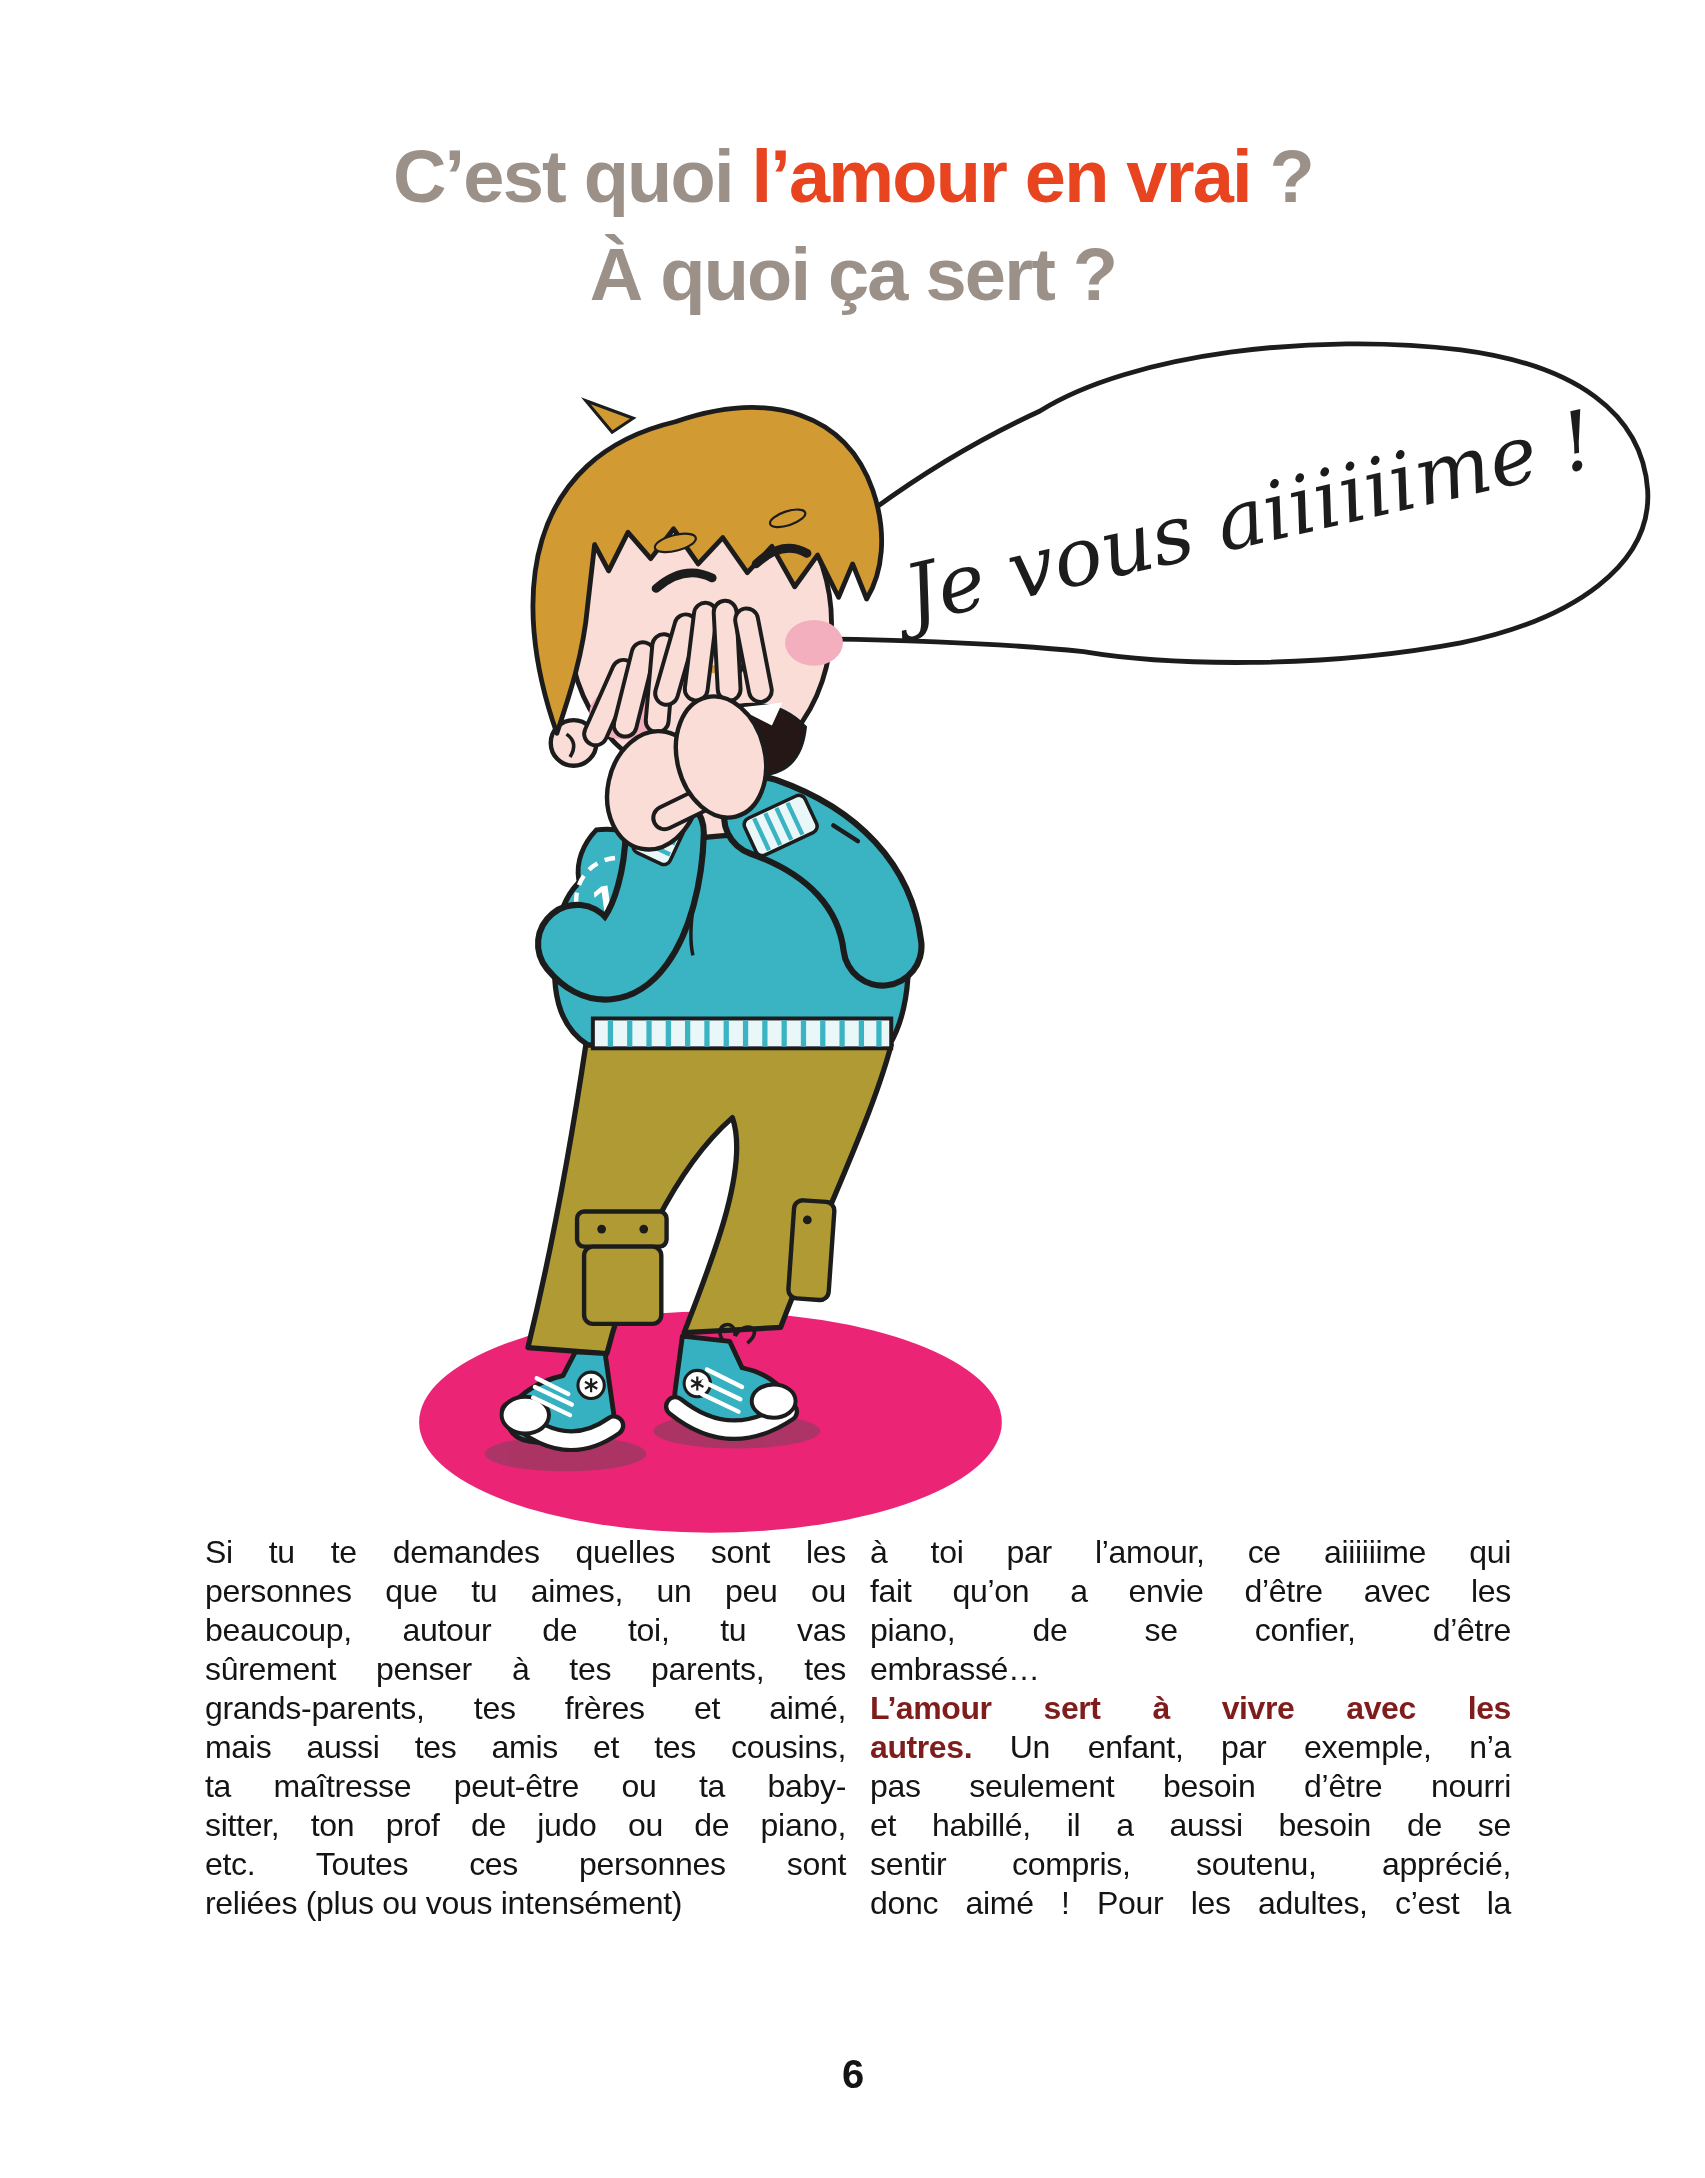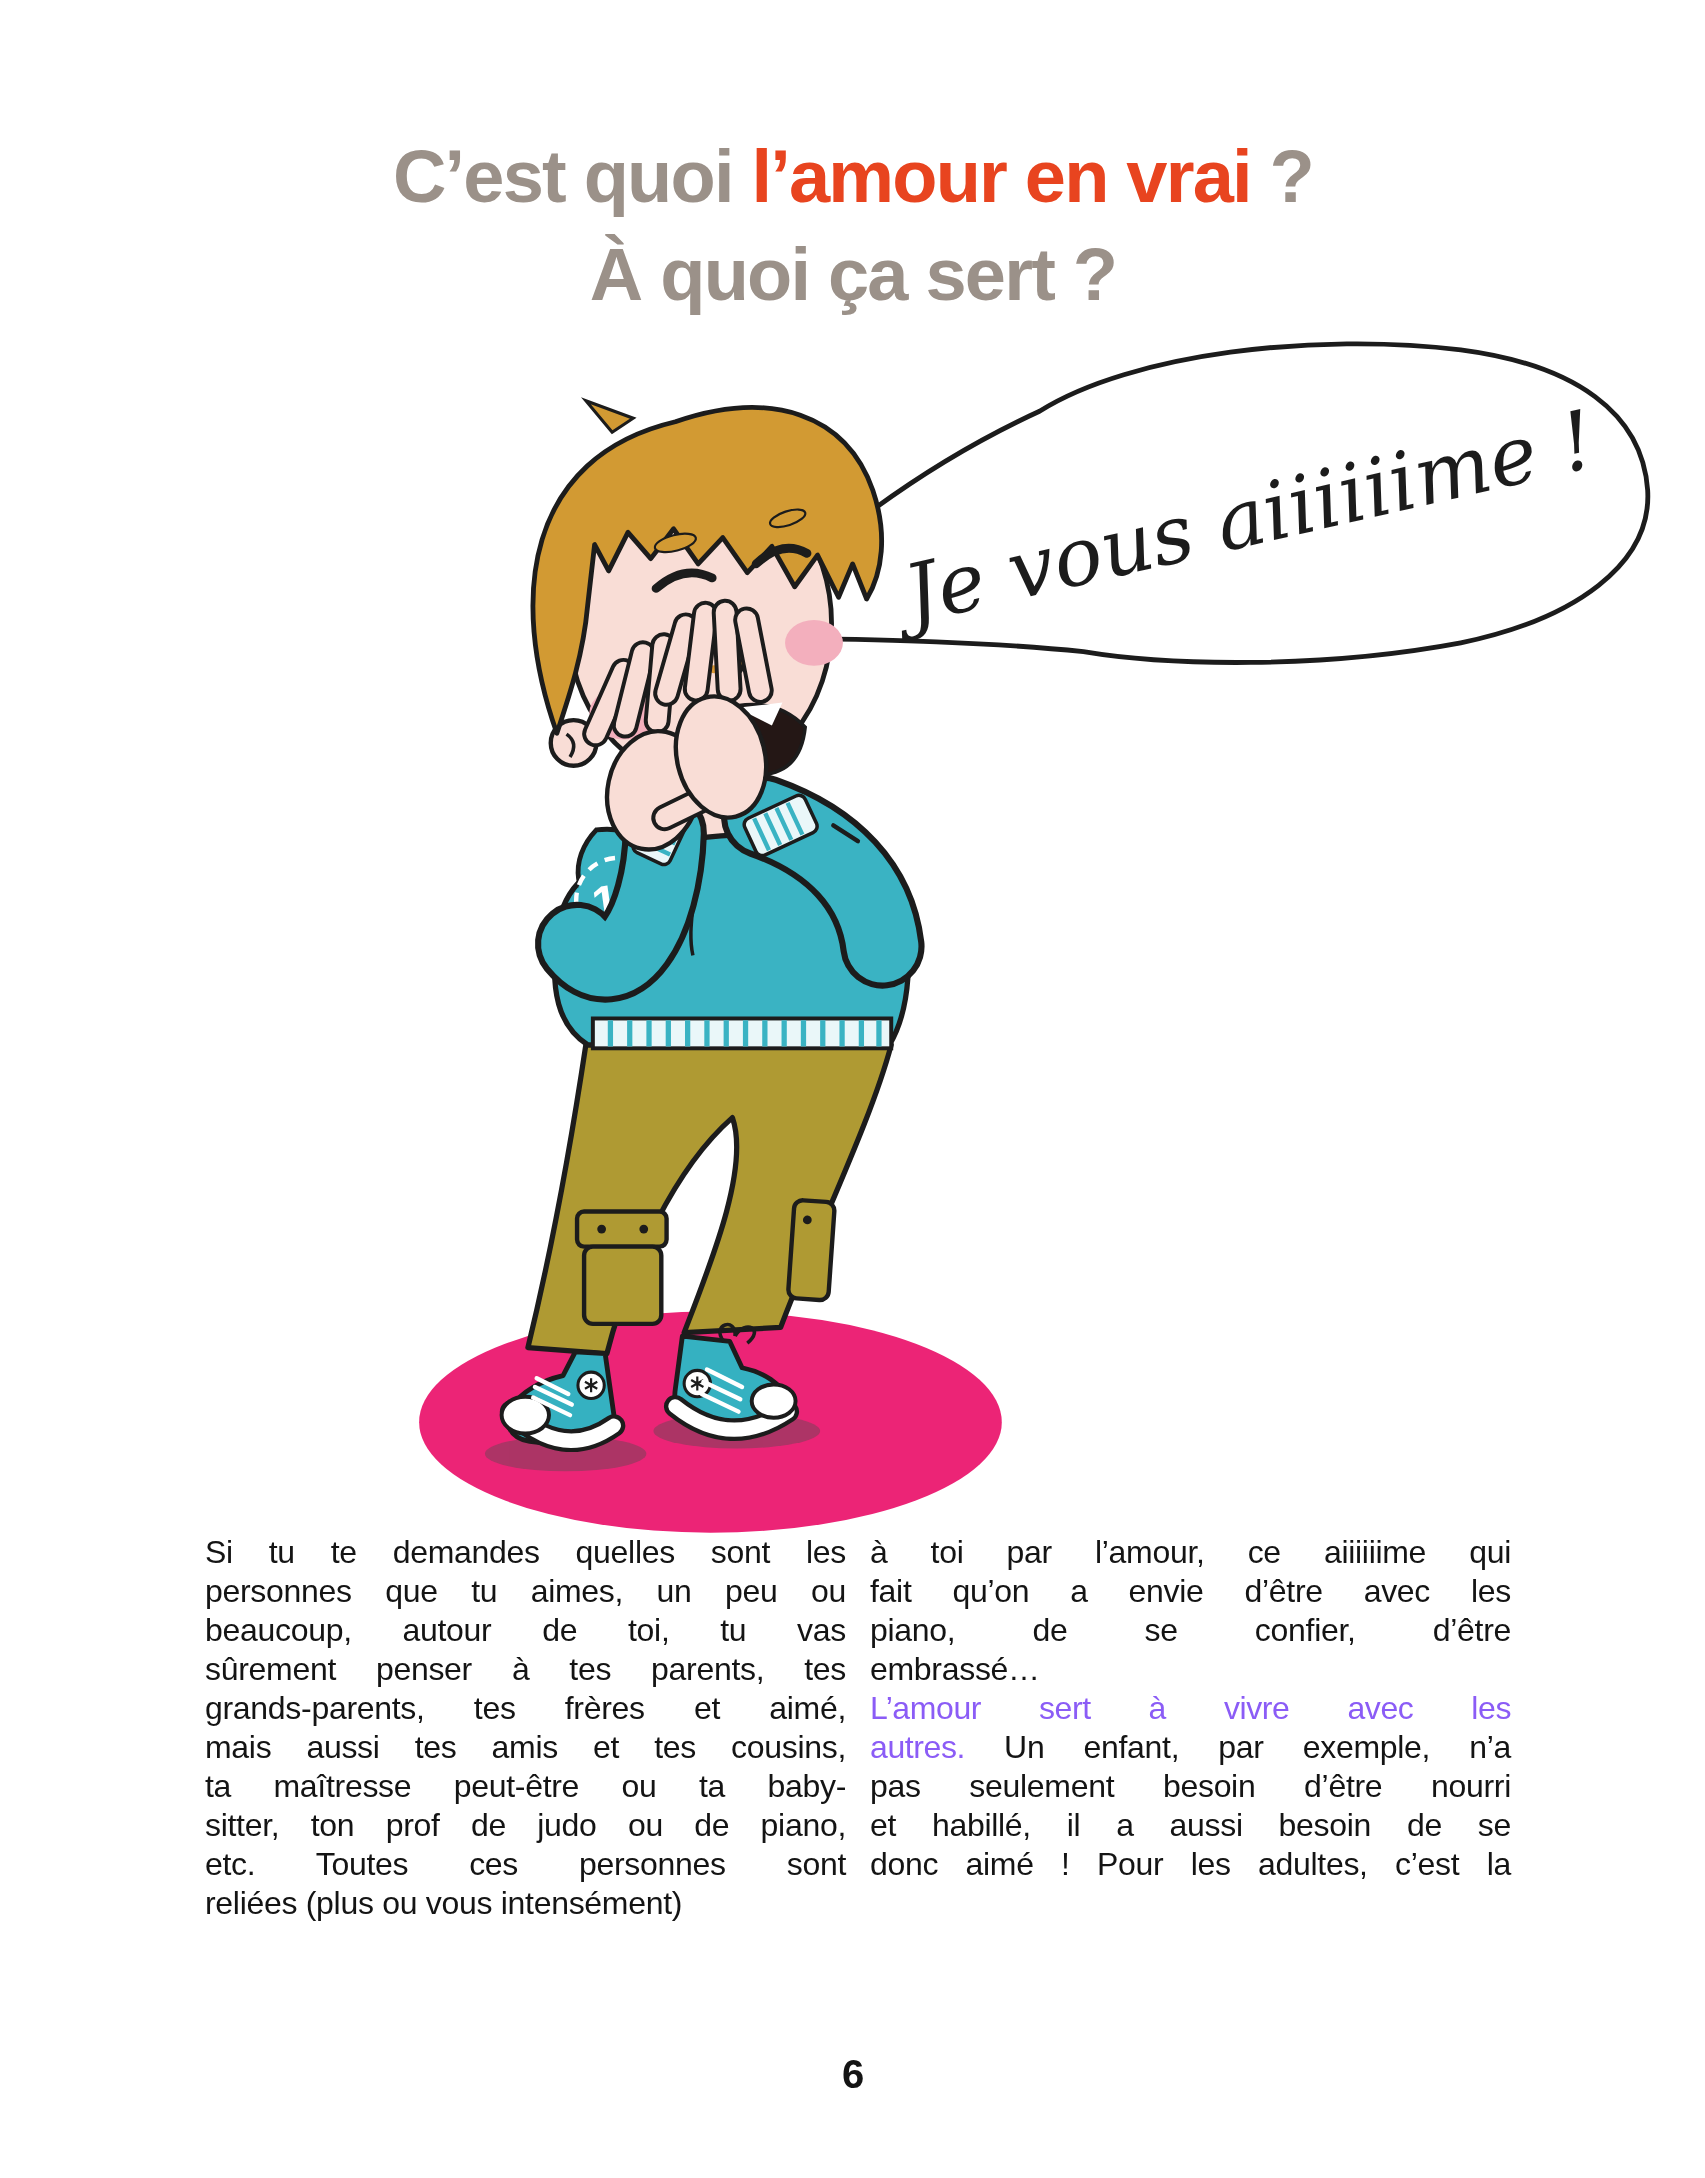--- a/index.html
+++ b/index.html
@@ -8,21 +8,21 @@
   .title{position:absolute;top:128px;left:0;width:100%;text-align:center;margin:0;
          font-weight:700;font-size:74px;line-height:98px;letter-spacing:-1.8px;color:#9b9189;}
   .title .t-line{display:block;}
   .title .accent{color:#e8441f;text-align:center;}
   .illu{position:absolute;left:219px;top:334px;width:1448px;height:1211px;}
   .columns{position:absolute;left:205px;top:1533px;width:1314px;display:flex;gap:24px;}
   .col{width:641px;}
   .textline{font-size:32px;line-height:39px;height:39px;color:#141414;
             text-align:justify;text-align-last:justify;letter-spacing:-0.3px;white-space:nowrap;}
   .textline.last{text-align-last:left;}
-  .textline .red{color:#8b5cf6;font-weight:400;letter-spacing:-0.4px;}
+  .textline .red{color:#7f1d1d;font-weight:700;letter-spacing:-0.4px;}
   .pageno{position:absolute;top:2052px;left:0;width:100%;text-align:center;
           font-size:40px;font-weight:700;color:#141414;}
 </style>
 </head>
 <body>
 
 <div class="page">
 
   <h1 class="title">
     <span class="t-line"><span>C’est quoi </span><span class="accent">l’amour en vrai</span><span> ?</span></span>
@@ -181,19 +181,20 @@
       </div>
     <div class="col" id="col-right">
         <div class="textline"><span>à toi par l’amour, ce aiiiiiime qui</span></div>
         <div class="textline"><span>fait qu’on a envie d’être avec les</span></div>
         <div class="textline"><span>piano, de se confier, d’être</span></div>
         <div class="textline last"><span>embrassé…</span></div>
         <div class="textline"><span class="red">L’amour sert à vivre avec les</span></div>
         <div class="textline"><span class="red">autres.</span><span> Un enfant, par exemple, n’a</span></div>
         <div class="textline"><span>pas seulement besoin d’être nourri</span></div>
         <div class="textline"><span>et habillé, il a aussi besoin de se</span></div>
+        <div class="textline"><span>sentir compris, soutenu, apprécié,</span></div>
         <div class="textline"><span>donc aimé ! Pour les adultes, c’est la</span></div>
       </div>
   </div>
 
   <div class="pageno">6</div>
 </div>
 
 
 </body></html>

